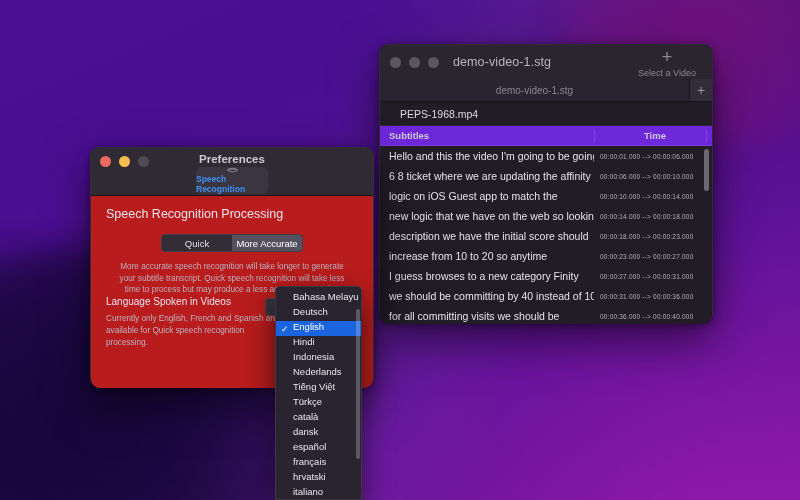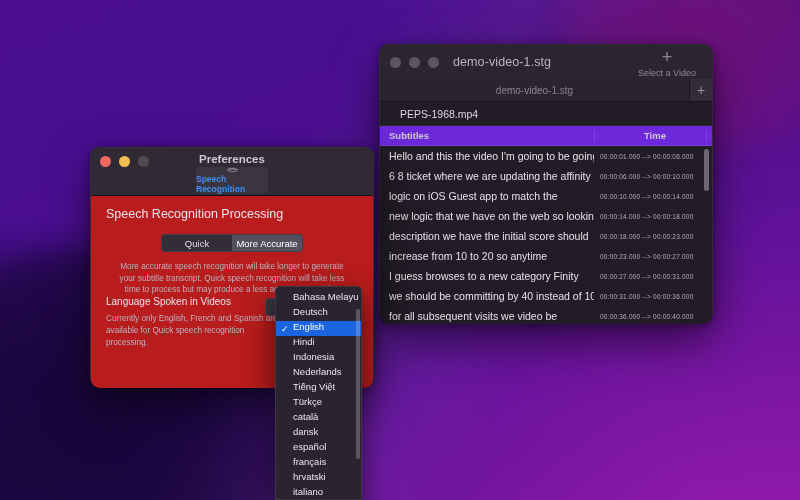--- a/index.html
+++ b/index.html
@@ -337,21 +337,21 @@
           </div>
           <div class="trow">
             <div class="td-sub">I guess browses to a new category Finity</div>
             <div class="td-time">00:00:27.000 --&gt; 00:00:31.000</div>
           </div>
           <div class="trow">
             <div class="td-sub">we should be committing by 40 instead of 10</div>
             <div class="td-time">00:00:31.000 --&gt; 00:00:36.000</div>
           </div>
           <div class="trow">
-            <div class="td-sub">for all subsequent visits we video be</div>
+            <div class="td-sub">for all committing visits we should be</div>
             <div class="td-time">00:00:36.000 --&gt; 00:00:40.000</div>
           </div>
         </div>
       <div id="table-scroll"></div>
     </div>
   </div>
 
   <div class="window" id="prefs-window">
 
     <div id="prefs-titlebar">

